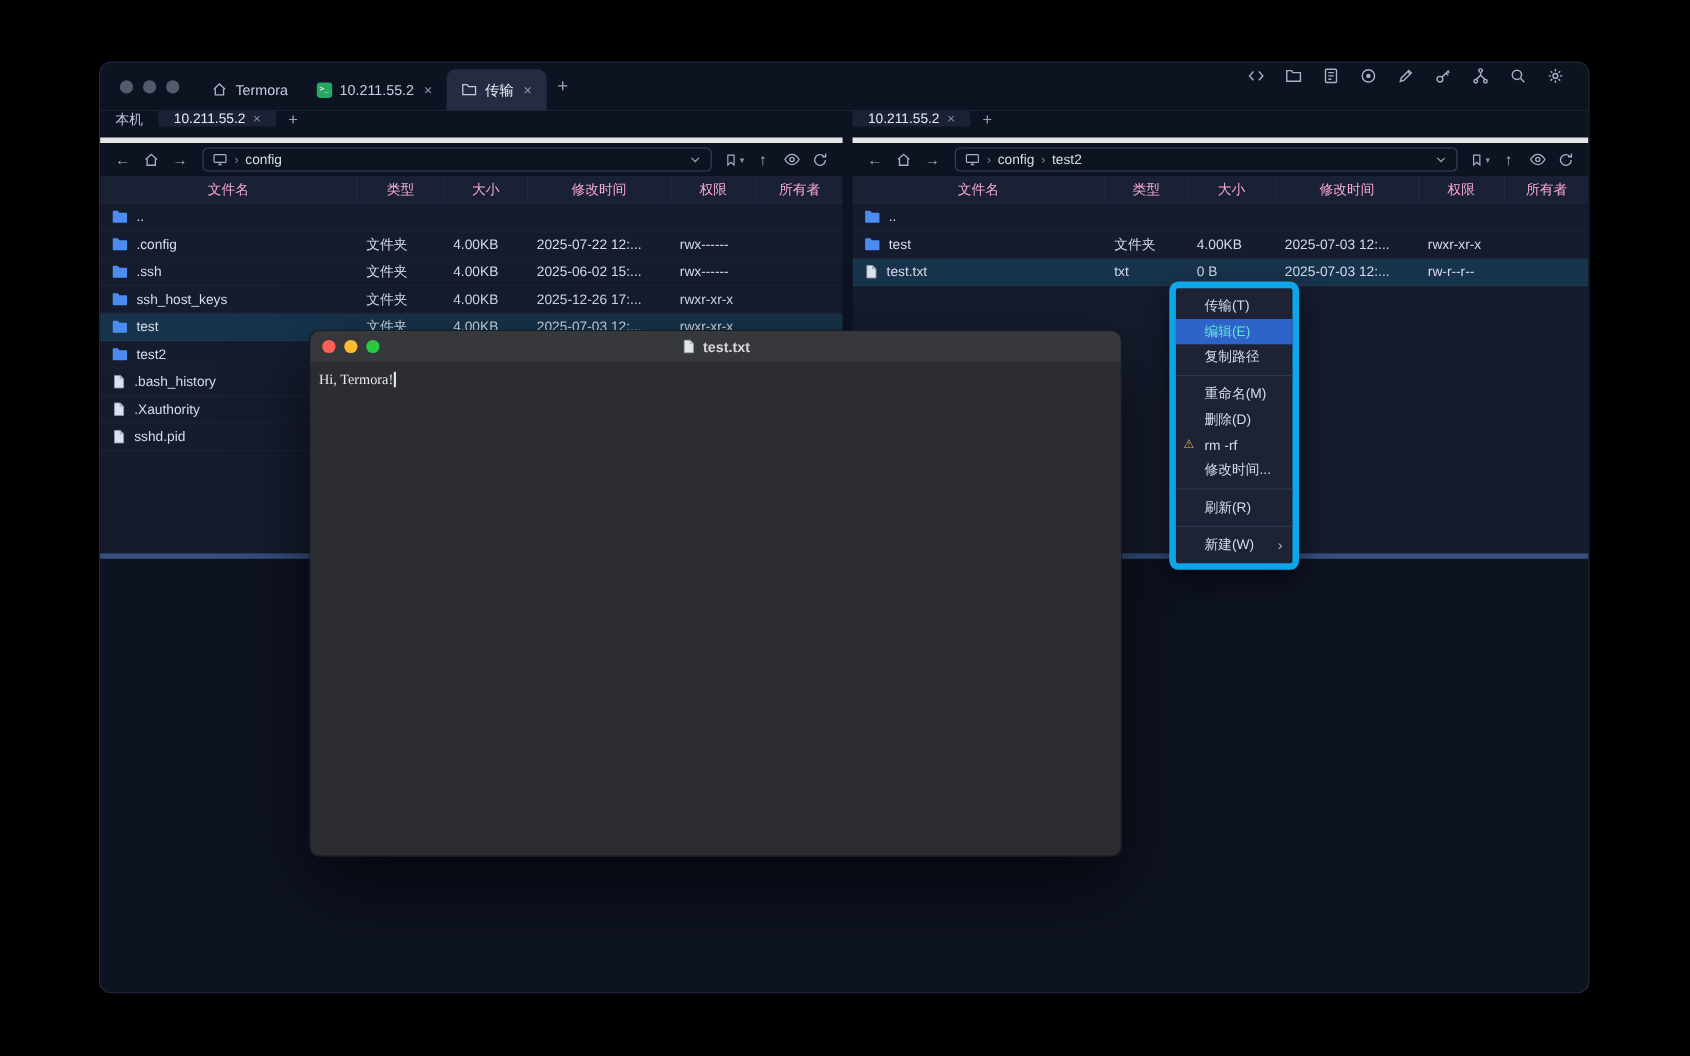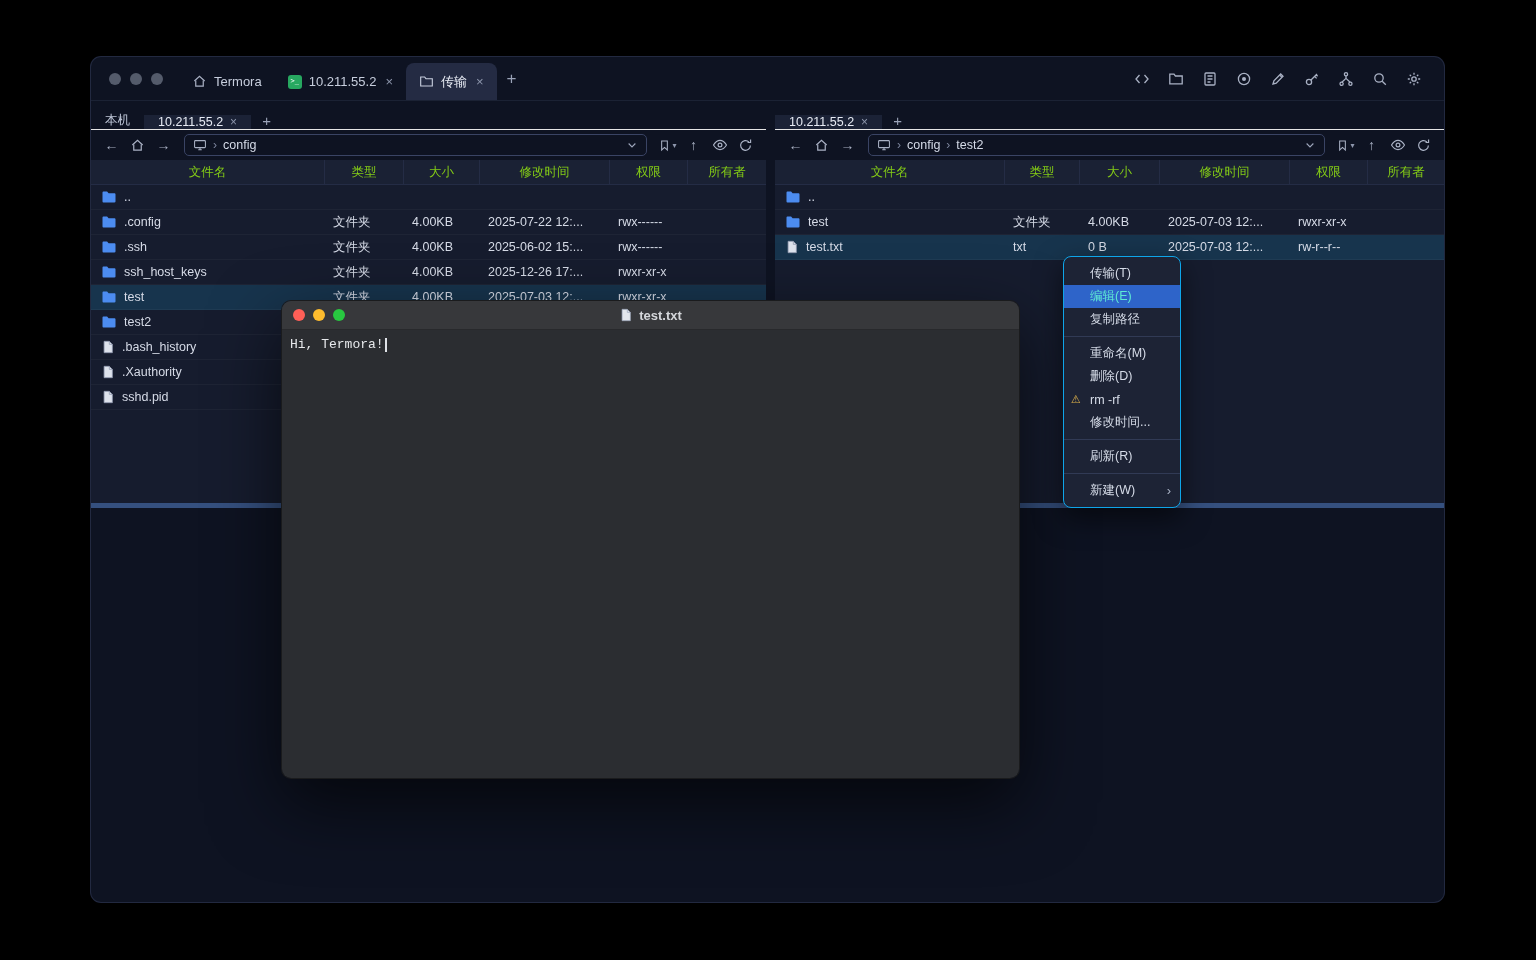--- a/index.html
+++ b/index.html
@@ -2,21 +2,21 @@
 <html style="--c-accent: #2e64c9; --c-folder: #4c8cf0; --c-selection: #17344d; --c-splitter: #35507f; --c-traffic-red: #ff5f57; --c-traffic-yellow: #febc2e; --c-traffic-green: #28c840; --c-warning: #dfb24a;"><head>
 <meta charset="utf-8">
 <style>
   *{box-sizing:border-box;margin:0;padding:0}
   html,body{width:1536px;height:960px;background:#000;font-family:"Liberation Sans","DejaVu Sans",sans-serif;color:#d7dce8;-webkit-user-select:none}
   .screen{position:relative;width:1536px;height:960px;background:#000;overflow:hidden}
 
   
   .window{position:absolute;left:91px;top:57px;width:1353px;height:845px;background:#0e1322;border-radius:10px;
           box-shadow:0 0 0 1px #222940,0 24px 70px rgba(0,0,0,.65);display:flex;flex-direction:column;overflow:hidden}
-  .titlebar{flex:0 0 44px;display:flex;align-items:center;border-bottom:1px solid #1b2234;padding:0 18px}
+  .titlebar{flex:0 0 44px;display:flex;border-bottom:1px solid #1b2234;padding:0 18px}
   .lights{display:flex;gap:9px;align-items:center}
   .light{width:12px;height:12px;border-radius:50%;background:#545b6b;display:inline-block}
   .light.red{background:var(--c-traffic-red,#ff5f57)}
   .light.yellow{background:var(--c-traffic-yellow,#febc2e)}
   .light.green{background:var(--c-traffic-green,#28c840)}
   .tb-tabs{display:flex;align-items:flex-end;height:100%;margin-left:16px}
   .tb-tab{height:37px;display:flex;align-items:center;gap:7px;padding:0 13px;font-size:13px;color:#c7cedd;border-radius:8px 8px 0 0}
   .tb-tab.active{background:#242b43;color:#e9edf6}
   .tb-tab .tab-close{color:#8d96ac;font-size:13px;margin-left:2px}
   .tb-plus{align-self:center;font-size:17px;color:#9aa3b8;padding:0 10px}
@@ -24,35 +24,35 @@
             font-size:7px;display:grid;place-items:center;line-height:1}
   .tb-actions{margin-left:auto;display:flex;gap:10px;color:#a9b1c4}
   .tb-icon{width:24px;height:24px;display:grid;place-items:center;border-radius:4px}
   .tb-icon svg{display:block}
 
   
   .panels-row{flex:0 0 402px;display:flex;gap:9px;background:#0e1322}
   .file-panel{display:flex;flex-direction:column;background:#0e1322;min-width:0}
   #panel-left{width:675px;--cols:234px 79px 76px 130px 78px 1fr}
   #panel-right{flex:1;--cols:230px 75px 80px 130px 78px 1fr}
-  .panel-tabs{flex:0 0 29px;display:flex;align-items:flex-end;border-bottom:1px solid #e5e5e5}
+  .panel-tabs{flex:0 0 29px;display:flex;align-items:flex-start;border-bottom:5px solid #e5e5e5}
   .ptab{display:flex;align-items:center;gap:7px;padding:0 14px;font-size:12.5px;color:#bfc7d8}
   .ptab.active{background:#1b2236;color:#e7ebf4}
   .ptab .tab-close{color:#8d96ac;font-size:12px}
   .ptab-plus{display:flex;align-items:center;padding:0 11px;font-size:15px;color:#9aa3b8}
   .toolbar{flex:0 0 30px;display:flex;align-items:center;gap:1px;padding:0 8px}
   .tool-btn{min-width:25px;height:24px;display:flex;align-items:center;justify-content:center;color:#a9b1c4;font-size:14px;border-radius:4px}
   .tool-btn svg{display:block}
   .bm-caret{font-size:8px;color:#8d96ac;margin-left:1px}
   .pathbox{flex:1;height:22px;margin:0 7px;border:1px solid #3a4464;border-radius:5px;display:flex;align-items:center;gap:6px;
            padding:0 8px;font-size:12.5px;color:#d5dbe8;min-width:0}
   .p-sep{color:#7b849b;font-size:12px}
   .p-caret{margin-left:auto;color:#9aa3b8;display:flex;align-items:center}
   .grid-header{display:grid;grid-template-columns:var(--cols);flex:0 0 25px;background:#1a2134;border-bottom:1px solid #242c45;
-               color:#84cc16;font-size:12.5px}
+               color:#f9a8d4;font-size:12.5px}
   .hcell{display:flex;align-items:center;justify-content:center;border-right:1px solid #242c45;overflow:hidden}
   .hcell:last-child{border-right:none}
   .grid-body{flex:1;background:#161c2e;overflow:hidden}
   .file-row{display:grid;grid-template-columns:var(--cols);height:25px;align-items:center;font-size:12.5px;color:#d6dbe7;
             border-bottom:1px solid rgba(255,255,255,.035)}
   .file-row.selected{background:var(--c-selection,#17344d)}
   .cell{padding-left:8px;white-space:nowrap;overflow:hidden;text-overflow:ellipsis}
   .cell.name{display:flex;align-items:center;gap:7px;padding-left:10px}
   .ficon{display:flex;align-items:center;flex:0 0 auto}
 
@@ -64,35 +64,35 @@
   .tcol{display:flex;align-items:center;justify-content:center;border-right:1px solid #273049;overflow:hidden}
   .tcol.tname{width:320px}
   .tcol.tfiller{flex:1}
   .tcol.tdest{width:210px}
   .tcol.tspeed{width:87px}
   .tcol.teta{width:78px}
   .tcol.tpad{width:39px;border-right:none}
   .transfer-body{flex:1}
 
   
-  .context-menu{position:absolute;left:1063px;top:256px;width:118px;z-index:60;background:#1d2335;border:1px solid #0ea5e9;
+  .context-menu{position:absolute;left:1063px;top:256px;width:118px;z-index:60;background:#1d2335;border:6px solid #0ea5e9;
                 border-radius:8px;padding:5px 0;box-shadow:0 10px 28px rgba(0,0,0,.55);font-size:12.5px}
   .menu-item{height:23px;display:flex;align-items:center;padding:0 9px 0 26px;position:relative;color:#d6dce8;white-space:nowrap}
   .menu-item.highlighted{background:var(--c-accent,#2e64c9);color:#5eead4}
   .mi-icon{position:absolute;left:7px;font-size:11px;color:var(--c-warning,#dfb24a);line-height:1}
   .submenu-arrow{margin-left:auto;color:#aab3c6;font-size:13px}
   .menu-sep{height:1px;background:#313a55;margin:5px 0}
 
   
   .editor-window{position:absolute;left:282px;top:301px;width:737px;height:477px;z-index:50;border-radius:9px;overflow:hidden;
                  box-shadow:0 0 0 1px #1a1b1d,0 26px 70px rgba(0,0,0,.65);display:flex;flex-direction:column}
   .editor-titlebar{flex:0 0 29px;background:#37383b;display:flex;align-items:center;position:relative;border-bottom:1px solid #28292c}
   .editor-titlebar .lights{position:absolute;left:11px;gap:8px}
   .editor-title{margin:0 auto;display:flex;align-items:center;gap:6px;color:#d5d7db;font-size:13px;font-weight:bold}
-  .editor-body{flex:1;background:#2b2d31;padding:6px 8px;font-family:Liberation Mono, monospace;
+  .editor-body{flex:1;background:#2b2d31;padding:6px 8px;font-family:Liberation Serif, serif;
                font-size:13px;color:#e7e9ec;line-height:17px}
   .caret{display:inline-block;width:2px;height:14px;background:#dfe2e7;margin-left:1px;vertical-align:text-bottom}
 </style>
 </head>
 <body>
 
 <div class="screen">
 
   <div class="window">
 

